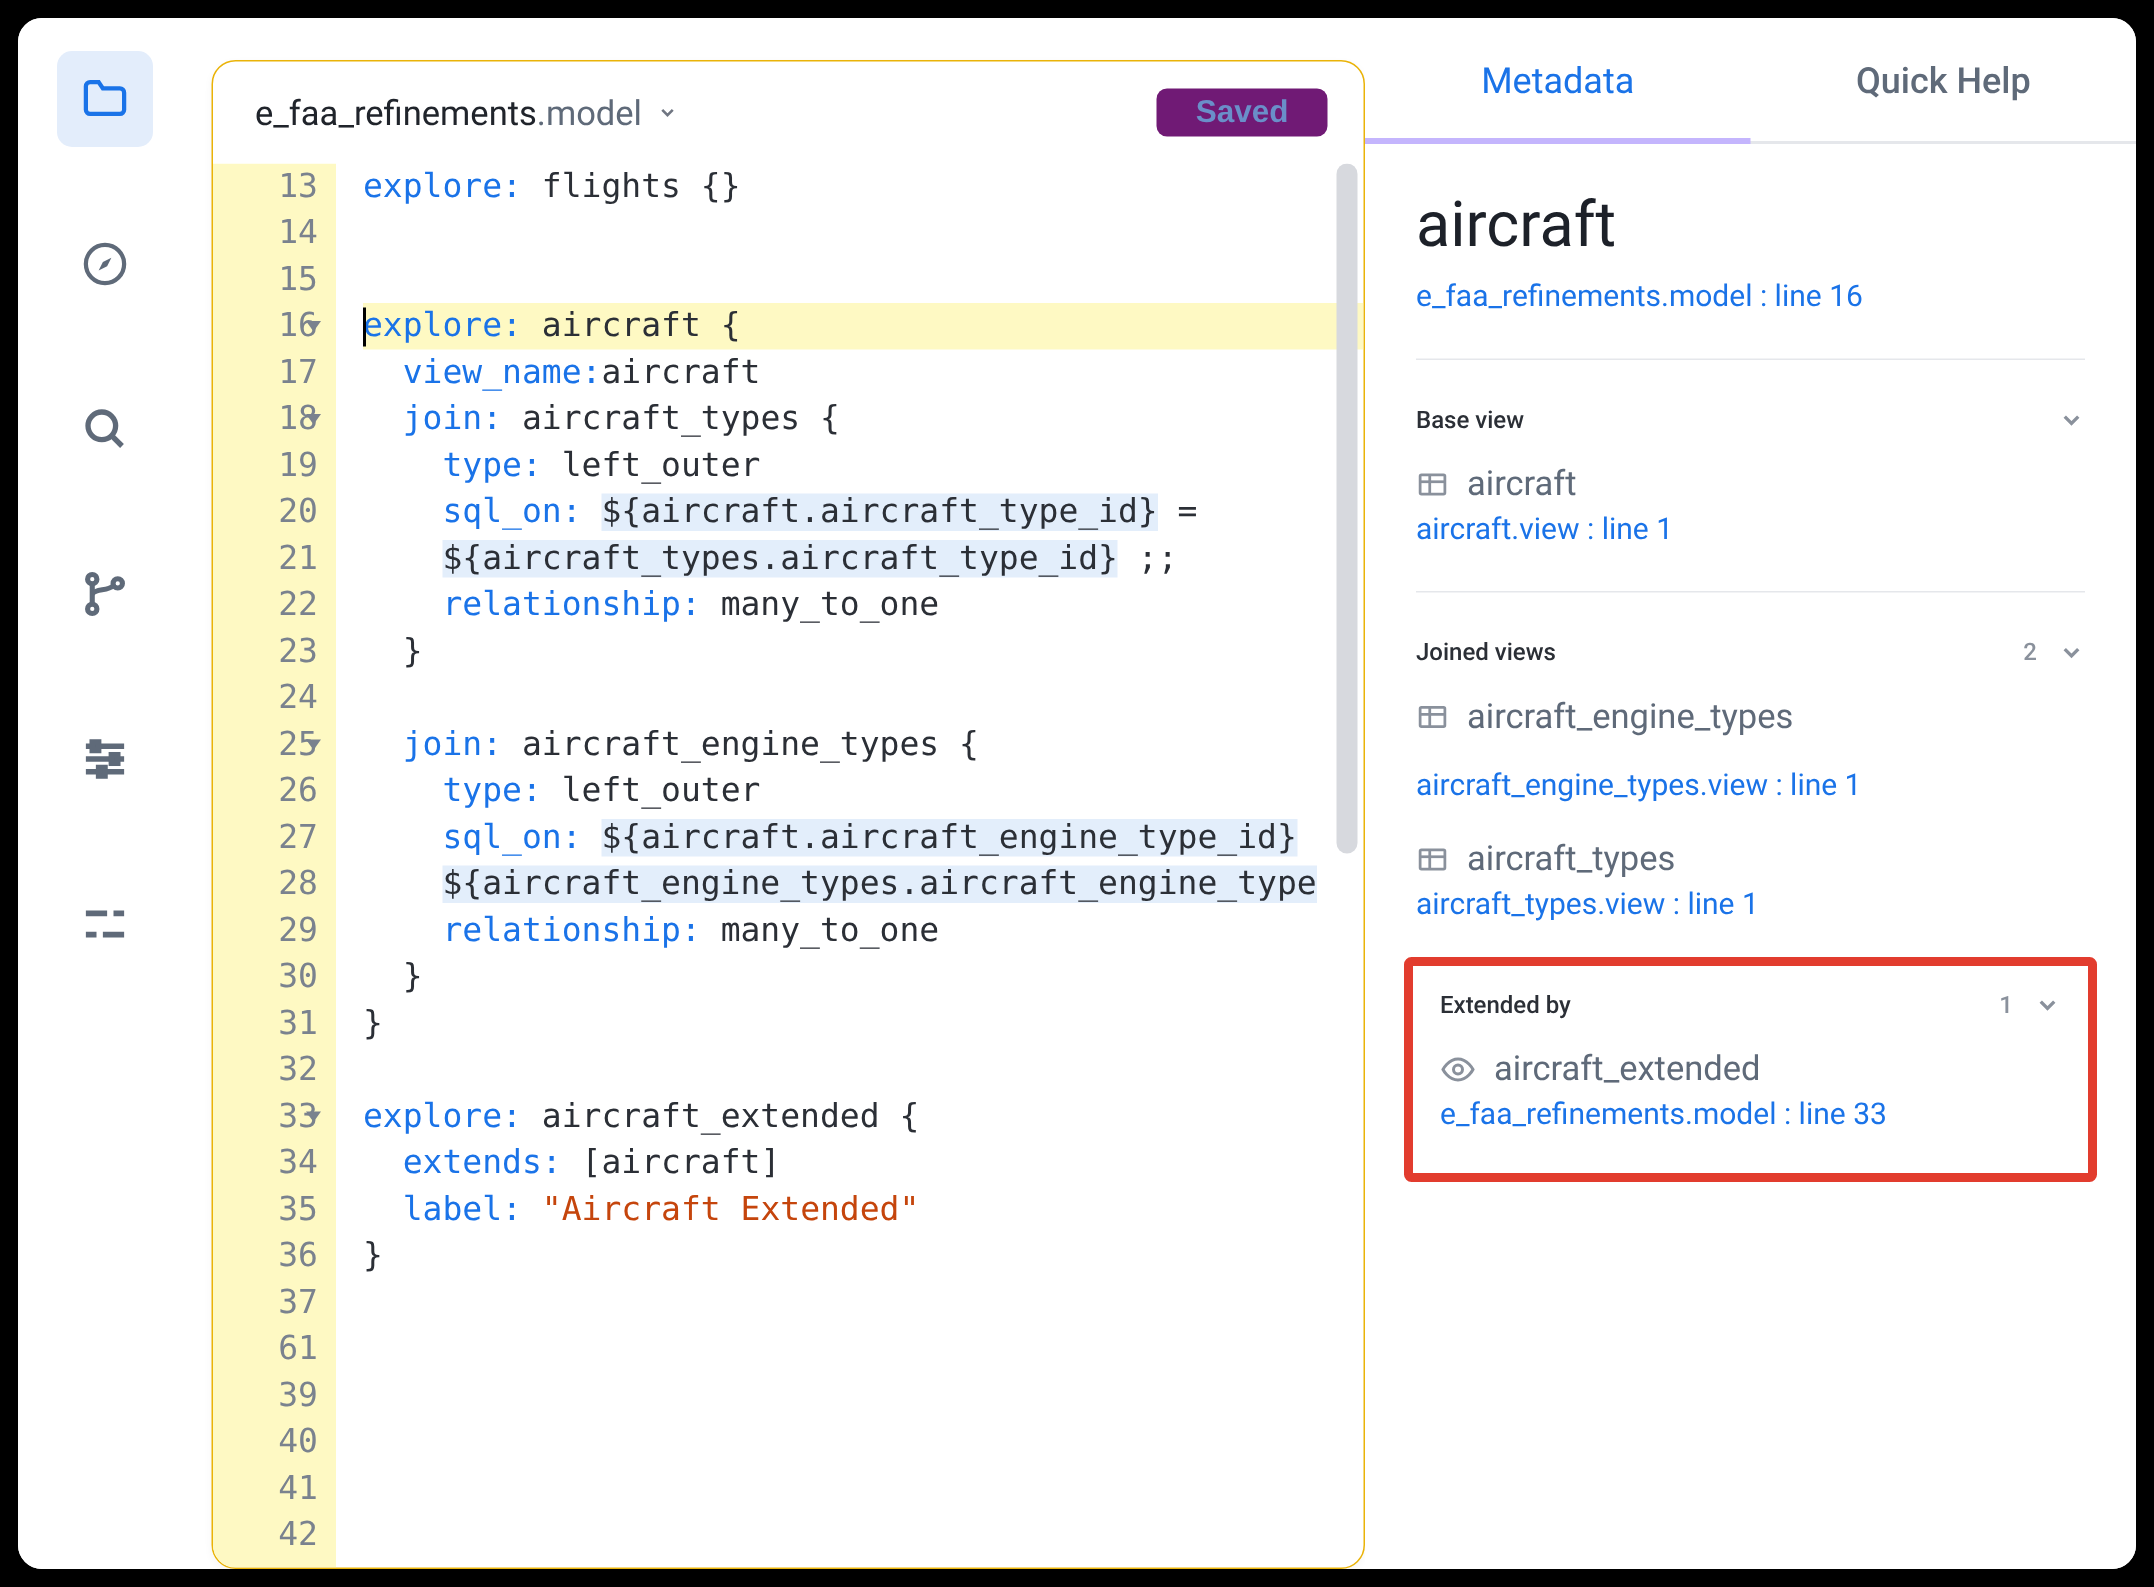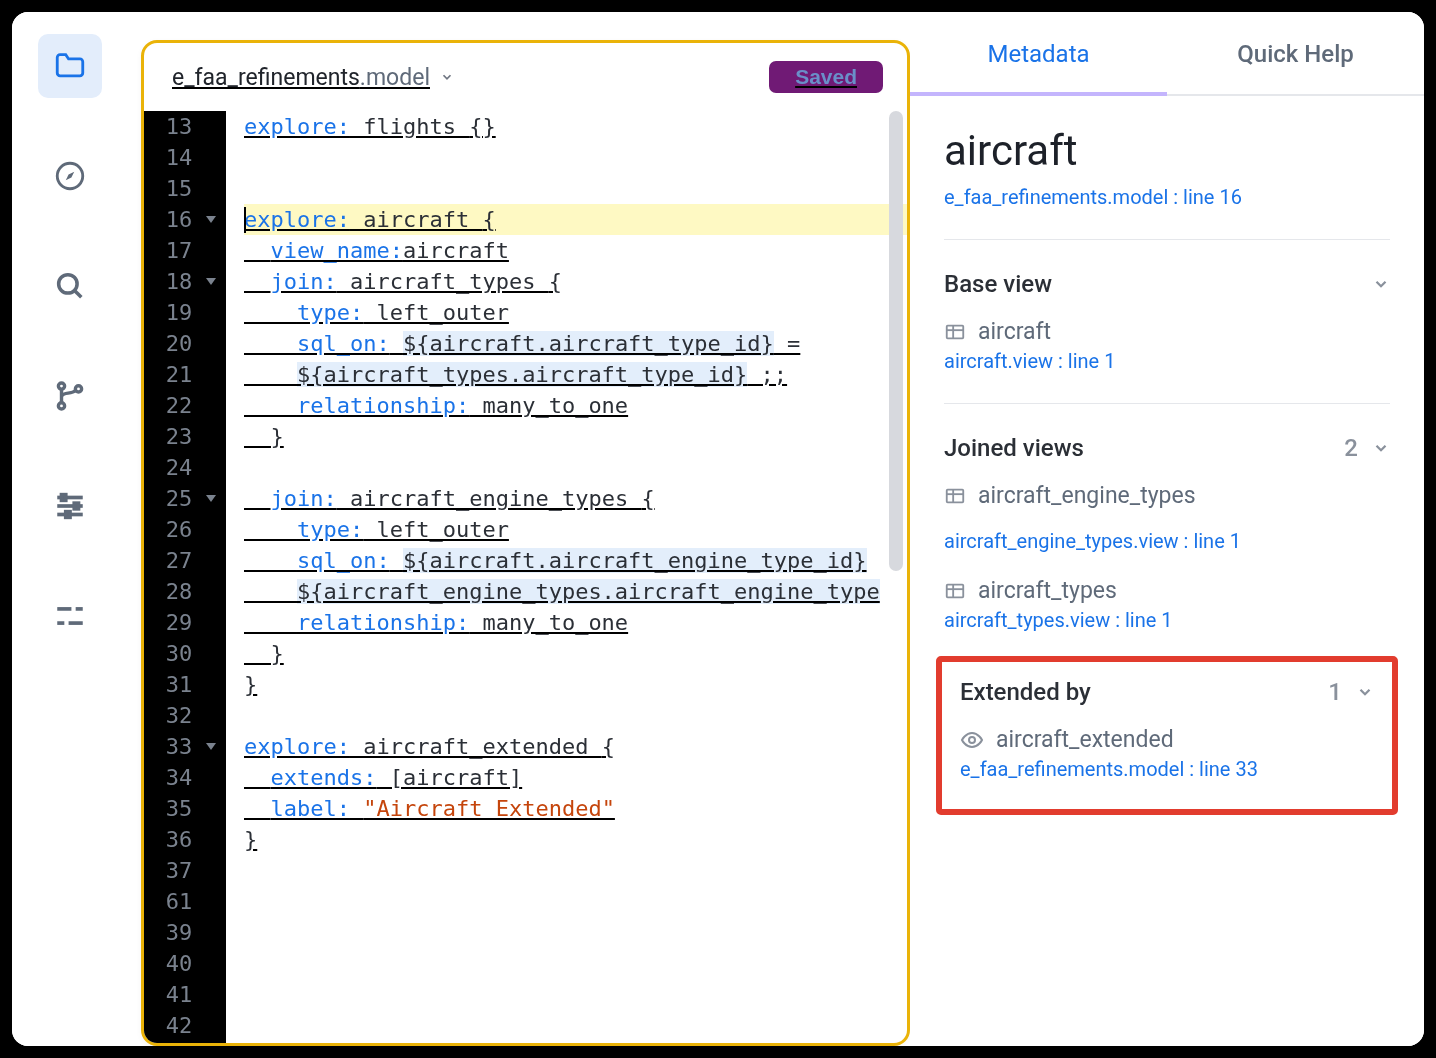--- a/index.html
+++ b/index.html
@@ -43,28 +43,27 @@
   
   .editor-wrap {
     flex: 1 1 auto;
     display: flex;
     flex-direction: column;
     padding: 28px 0 0 14px;
     min-width: 0;
   }
   .card {
     background: #fff;
-    border: 3px solid #eab308;
+    border: 1px solid #eab308;
     border-radius: 16px;
     box-shadow: 0 2px 6px rgba(0,0,0,0.04);
     display: flex;
     flex-direction: column;
     overflow: hidden;
     height: 100%;
-    text-decoration: underline;
   }
   .card-head {
     display: flex;
     align-items: center;
     padding: 18px 24px 18px 28px;
   }
   .fname { font-size: 23px; color: #20242b; font-weight: 400; }
   .fname .ext { color: #5f6a79; }
   .fname-caret { margin-left: 10px; color: #707682; display:inline-flex;}
   .savebtn {
@@ -81,23 +80,23 @@
     display: flex;
     flex: 1 1 auto;
     overflow: hidden;
     position: relative;
     font-family: "SFMono-Regular", Menlo, Monaco, Consolas, monospace;
     font-size: 22px;
     line-height: 31px;
   }
   .gutter {
     width: 82px;
-    text-align: center;
+    text-align: right;
     color: #7a828e;
-    background: #000000;
+    background: #fef9c3;
     padding-right: 12px;
     user-select: none;
   }
   .gutter .ln { height: 31px; position:relative;}
   .gutter .ln.fold::after {
     content: "";
     position:absolute;
     right:-2px; top:12px;
     border-left:5px solid transparent;
     border-right:5px solid transparent;
@@ -147,21 +146,21 @@
     color:#1a73e8;
     border-bottom:4px solid #c4b5fd;
     margin-bottom:-2px;
     font-weight:400;
   }
   .panel-body { padding: 24px 34px 10px 34px; overflow:auto; flex:1;}
   .subhead { display:flex; align-items:center; gap:10px; color:#5f6a79; font-size:24px;}
   .obj-title { font-size:42px; color:#1d2129; margin-top:6px; font-weight:400;}
   .link { color:#1a73e8; font-size:20px; margin-top:10px; display:block;}
   .sep { height:1px; background:#e5e7eb; margin:30px 0; }
-  .section-head { display:flex; align-items:center; font-size:24px; color:#2b2f36; font-weight:500;}
+  .section-head { display:flex; align-items:center; font-size:16px; color:#2b2f36; font-weight:500;}
   .section-head .count { margin-left:auto; color:#8a919c; margin-right:14px;}
   .chev { color:#8a919c; display:inline-flex;}
   .item-row { display:flex; align-items:center; gap:12px; color:#5f6a79; font-size:23px; margin-top:20px;}
   .redbox {
     border:6px solid #e23c2e;
     border-radius:5px;
     padding:16px 18px 28px 18px;
     margin:24px -8px 0 -8px;
   }
   svg.ico { display:inline-block; vertical-align:middle;}

